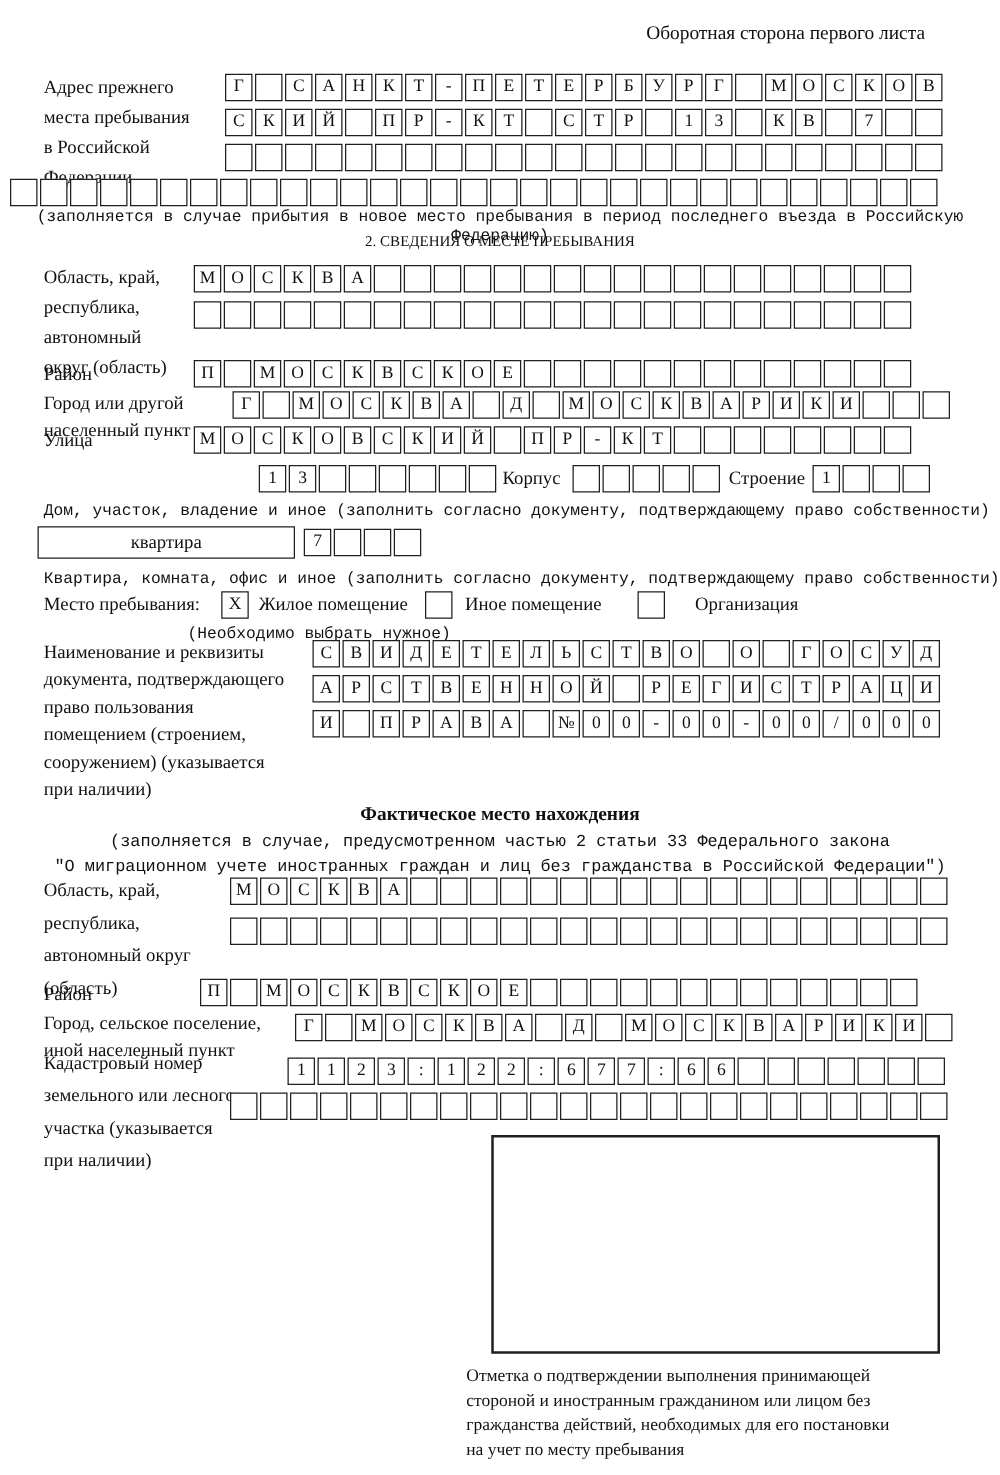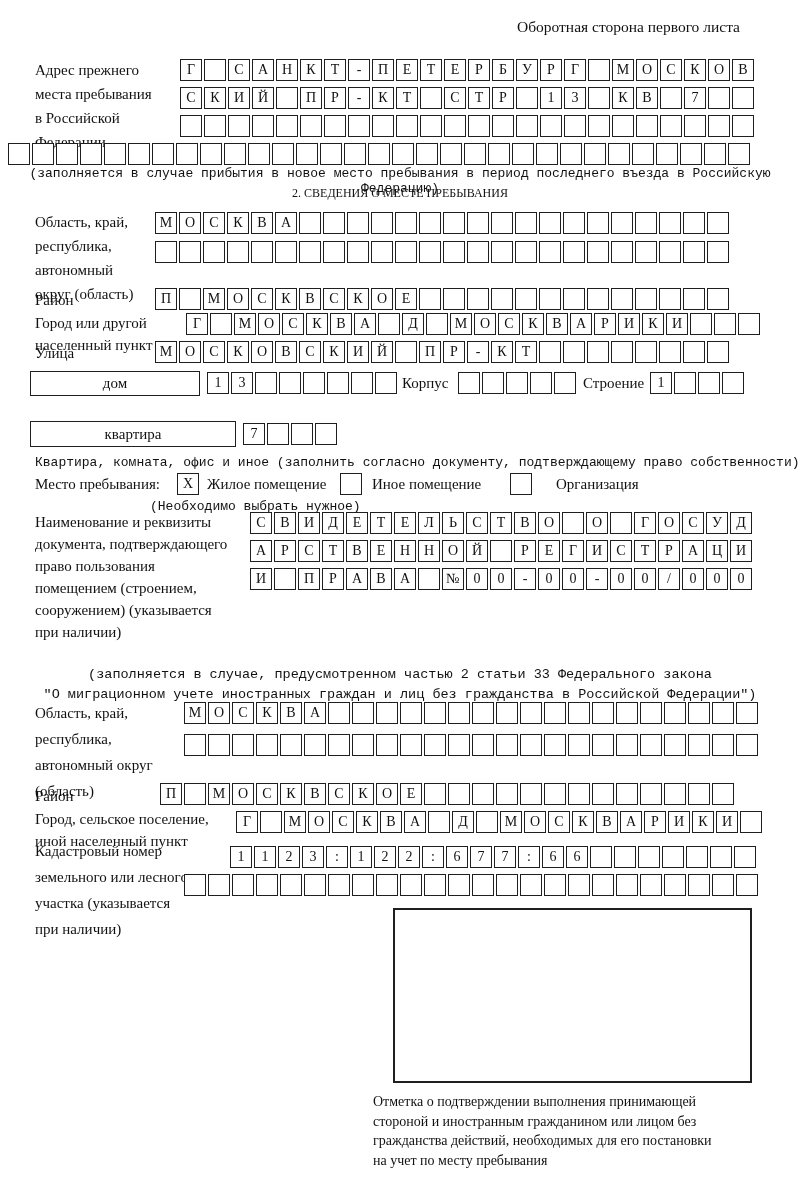--- a/index.html
+++ b/index.html
@@ -285,21 +285,20 @@
       <span class="cell"></span>
       <span class="cell"></span>
       <span class="cell"></span>
       <span class="cell"></span>
       <span class="cell"></span>
       <span class="cell"></span>
       <span class="cell"></span>
       <span class="cell"></span>
     </div>
 
-  <div class="abs fieldbox" style="left:30px;top:371px;width:170px;height:25px">дом</div>
   <div class="abs grid" style="left:207px;top:372px">
       <span class="cell">1</span>
       <span class="cell">3</span>
       <span class="cell"></span>
       <span class="cell"></span>
       <span class="cell"></span>
       <span class="cell"></span>
       <span class="cell"></span>
       <span class="cell"></span>
     </div>
@@ -311,20 +310,21 @@
       <span class="cell"></span>
       <span class="cell"></span>
     </div>
   <div class="abs opt" style="left:583px;top:375px">Строение</div>
   <div class="abs grid" style="left:650px;top:372px">
       <span class="cell">1</span>
       <span class="cell"></span>
       <span class="cell"></span>
       <span class="cell"></span>
     </div>
+  <div class="abs caption" style="left:35px;top:401px">Дом, участок, владение и иное (заполнить согласно документу, подтверждающему право собственности)</div>
 
   <div class="abs fieldbox" style="left:30px;top:421px;width:206px;height:26px">квартира</div>
   <div class="abs grid" style="left:243px;top:423px">
       <span class="cell">7</span>
       <span class="cell"></span>
       <span class="cell"></span>
       <span class="cell"></span>
     </div>
   <div class="abs caption" style="left:35px;top:455px">Квартира, комната, офис и иное (заполнить согласно документу, подтверждающему право собственности)</div>
 
@@ -406,20 +406,21 @@
       <span class="cell">0</span>
       <span class="cell">-</span>
       <span class="cell">0</span>
       <span class="cell">0</span>
       <span class="cell">/</span>
       <span class="cell">0</span>
       <span class="cell">0</span>
       <span class="cell">0</span>
     </div>
 
+  <div class="abs sub-title center" style="top:643px">Фактическое место нахождения</div>
   <div class="abs caption center" style="top:667px;font-size:13.5px">(заполняется в случае, предусмотренном частью 2 статьи 33 Федерального закона</div>
   <div class="abs caption center" style="top:687px;font-size:13.5px">"О миграционном учете иностранных граждан и лиц без гражданства в Российской Федерации")</div>
 
   <div class="abs label lh26" style="left:35px;top:700px">Область, край,
 республика,
 автономный округ
 (область)</div>
   <div class="abs grid" style="left:184px;top:702px">
       <span class="cell">М</span>
       <span class="cell">О</span>

